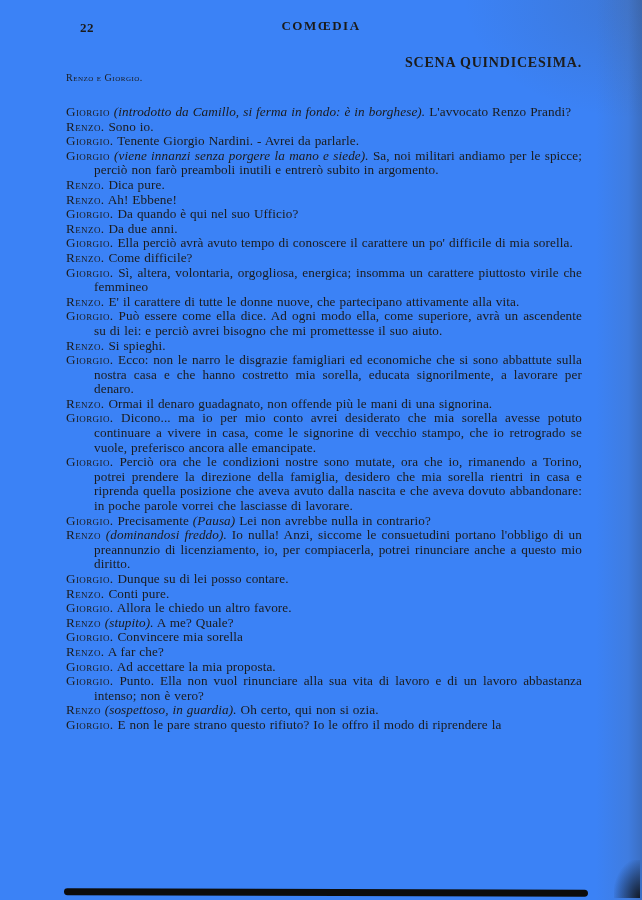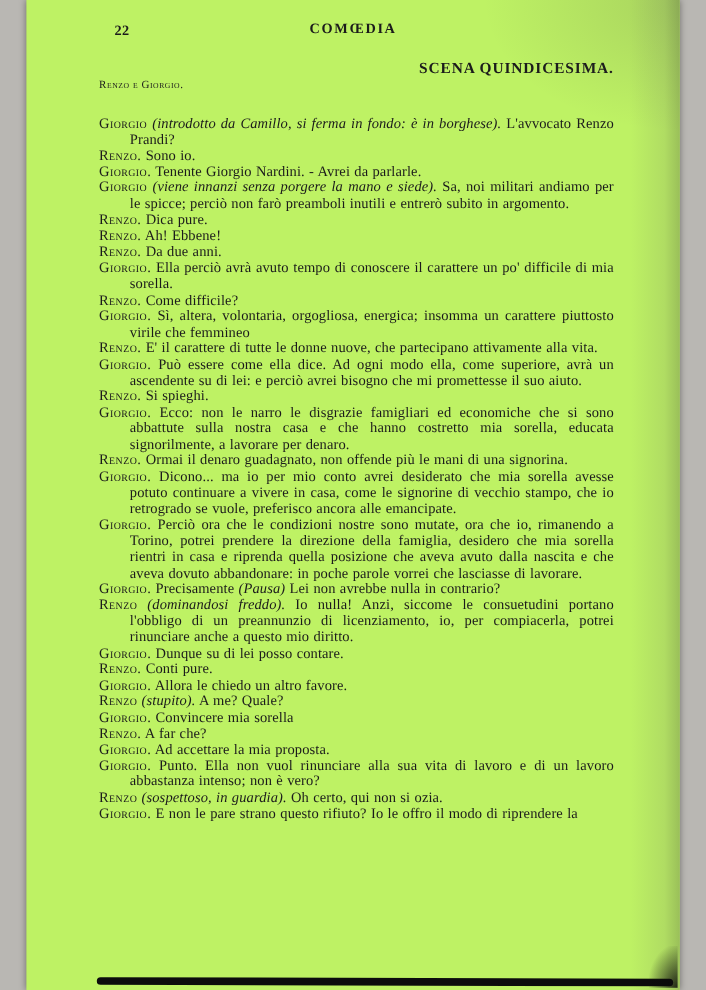--- a/index.html
+++ b/index.html
@@ -2,24 +2,24 @@
 <html><head>
 <meta charset="utf-8">
 <style>
   html, body { margin: 0; padding: 0; }
   body {
     background: #b9b7b3;
     font-family: "Liberation Serif", "DejaVu Serif", serif;
   }
   .scan {
     position: relative;
-    width: 594px;
+    width: 642px;
     height: 900px;
     margin: 0 auto;
-    background: #bef264;
+    background: #3b82f6;
     color: #1b1b1b;
     overflow: hidden;
     box-shadow: 0 0 6px rgba(0,0,0,.4);
   }
   
   .edge-right {
     position: absolute; top: 0; right: 0; width: 46px; height: 100%;
     background: linear-gradient(to right, rgba(90,90,90,0) 0%, rgba(90,90,90,.14) 70%, rgba(60,60,60,.28) 100%);
     pointer-events: none;
   }
@@ -83,20 +83,21 @@
   <div class="content">
     <div class="scene-title">SCENA QUINDICESIMA.</div>
     <div class="scene-cast">Renzo e Giorgio.</div>
     <div class="dialogue">
         <p class="line"><span class="sp">Giorgio</span><span class="it"> (introdotto da Camillo, si ferma in fondo: è in borghese).</span><span class="pl"> L'avvocato Renzo Prandi?</span></p>
         <p class="line"><span class="sp">Renzo.</span><span class="pl"> Sono io.</span></p>
         <p class="line"><span class="sp">Giorgio.</span><span class="pl"> Tenente Giorgio Nardini. - Avrei da parlarle.</span></p>
         <p class="line"><span class="sp">Giorgio</span><span class="it"> (viene innanzi senza porgere la mano e siede).</span><span class="pl"> Sa, noi militari andiamo per le spicce; perciò non farò preamboli inutili e entrerò subito in argomento.</span></p>
         <p class="line"><span class="sp">Renzo.</span><span class="pl"> Dica pure.</span></p>
         <p class="line"><span class="sp">Renzo.</span><span class="pl"> Ah! Ebbene!</span></p>
+        <p class="line"><span class="sp">Giorgio.</span><span class="pl"> Da quando è qui nel suo Ufficio?</span></p>
         <p class="line"><span class="sp">Renzo.</span><span class="pl"> Da due anni.</span></p>
         <p class="line"><span class="sp">Giorgio.</span><span class="pl"> Ella perciò avrà avuto tempo di conoscere il carattere un po' difficile di mia sorella.</span></p>
         <p class="line"><span class="sp">Renzo.</span><span class="pl"> Come difficile?</span></p>
         <p class="line"><span class="sp">Giorgio.</span><span class="pl"> Sì, altera, volontaria, orgogliosa, energica; insomma un carattere piuttosto virile che femmineo</span></p>
         <p class="line"><span class="sp">Renzo.</span><span class="pl"> E' il carattere di tutte le donne nuove, che partecipano attivamente alla vita.</span></p>
         <p class="line"><span class="sp">Giorgio.</span><span class="pl"> Può essere come ella dice. Ad ogni modo ella, come superiore, avrà un ascendente su di lei: e perciò avrei bisogno che mi promettesse il suo aiuto.</span></p>
         <p class="line"><span class="sp">Renzo.</span><span class="pl"> Si spieghi.</span></p>
         <p class="line"><span class="sp">Giorgio.</span><span class="pl"> Ecco: non le narro le disgrazie famigliari ed economiche che si sono abbattute sulla nostra casa e che hanno costretto mia sorella, educata signorilmente, a lavorare per denaro.</span></p>
         <p class="line"><span class="sp">Renzo.</span><span class="pl"> Ormai il denaro guadagnato, non offende più le mani di una signorina.</span></p>
         <p class="line"><span class="sp">Giorgio.</span><span class="pl"> Dicono... ma io per mio conto avrei desiderato che mia sorella avesse potuto continuare a vivere in casa, come le signorine di vecchio stampo, che io retrogrado se vuole, preferisco ancora alle emancipate.</span></p>

